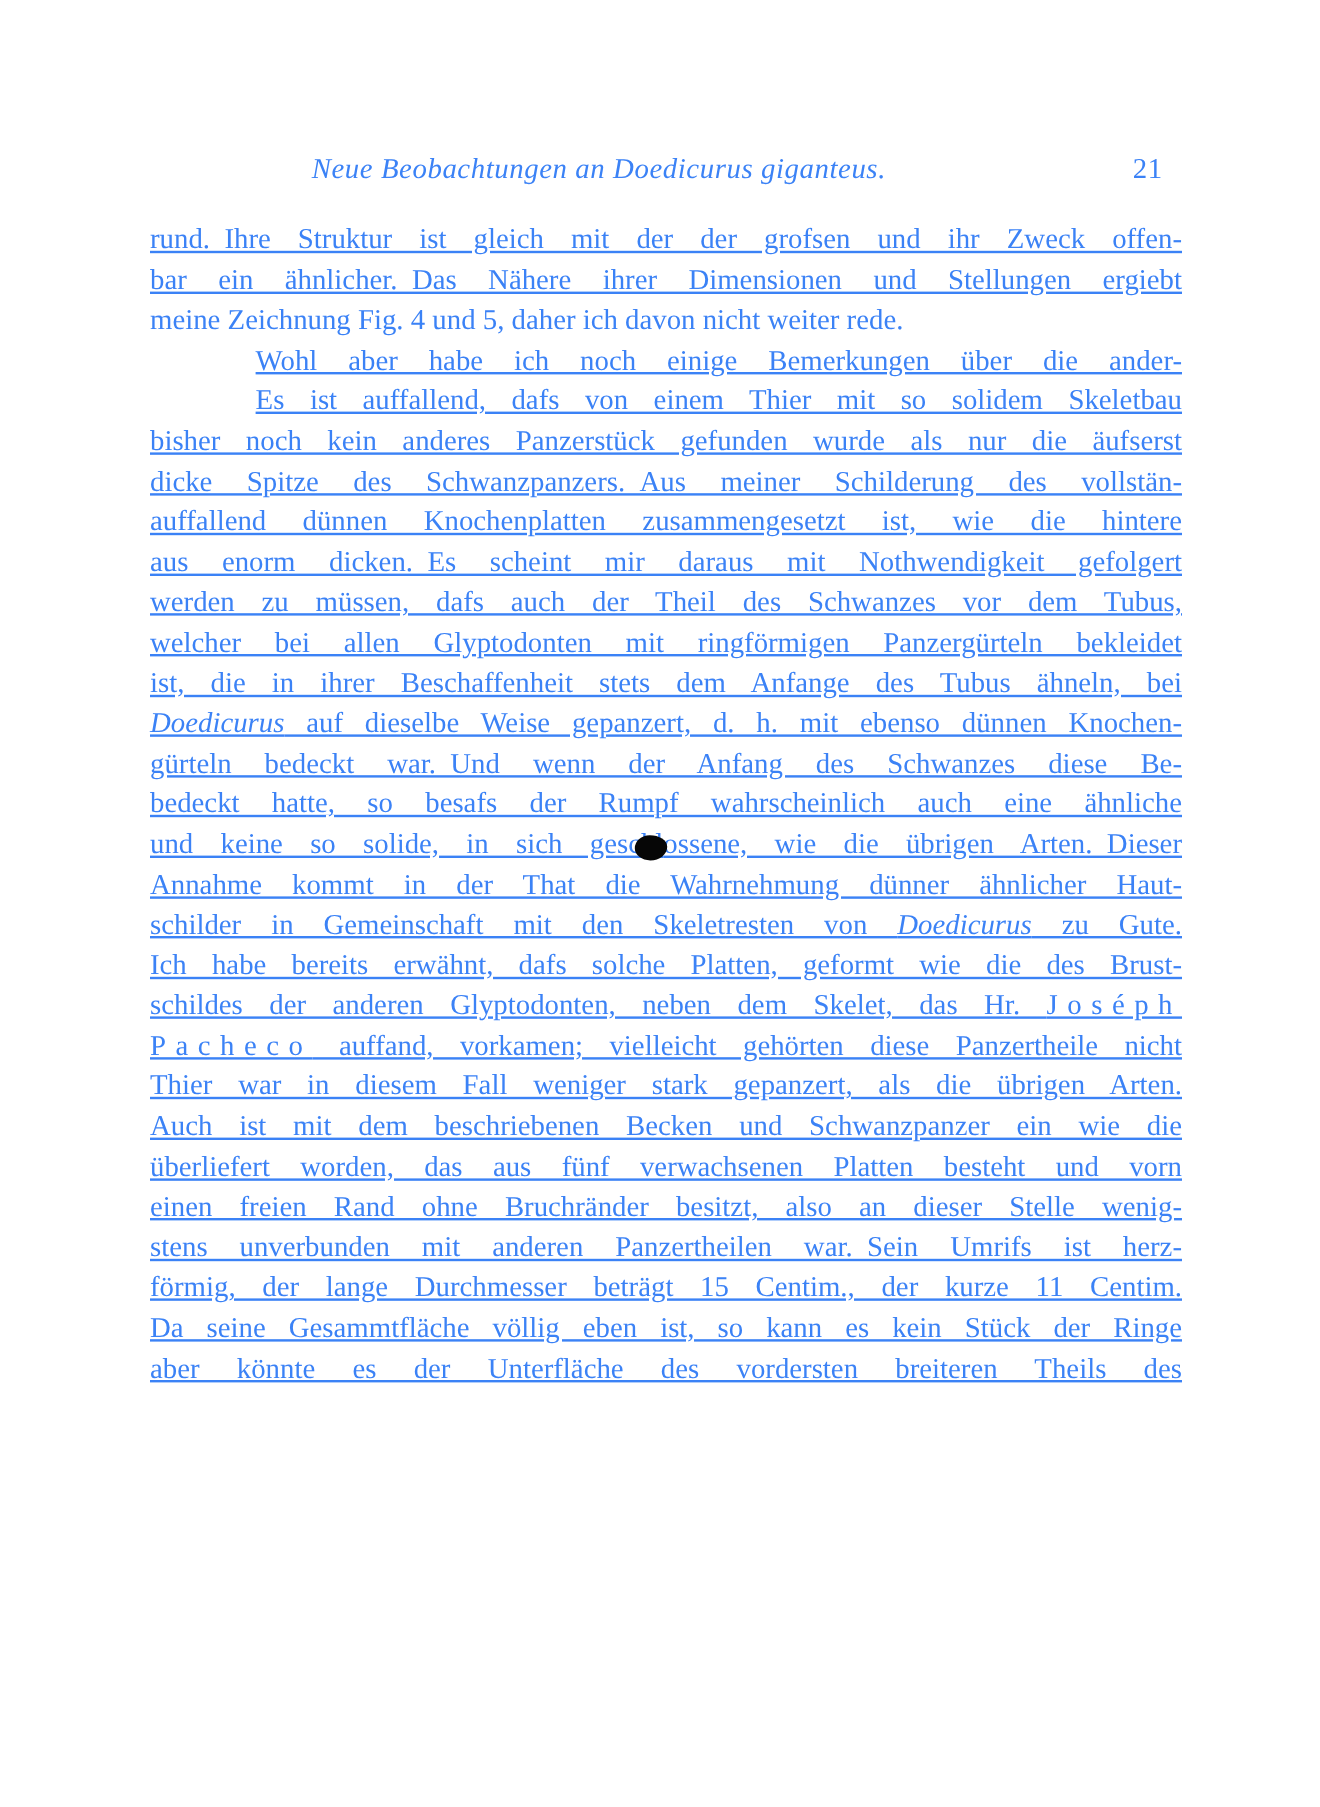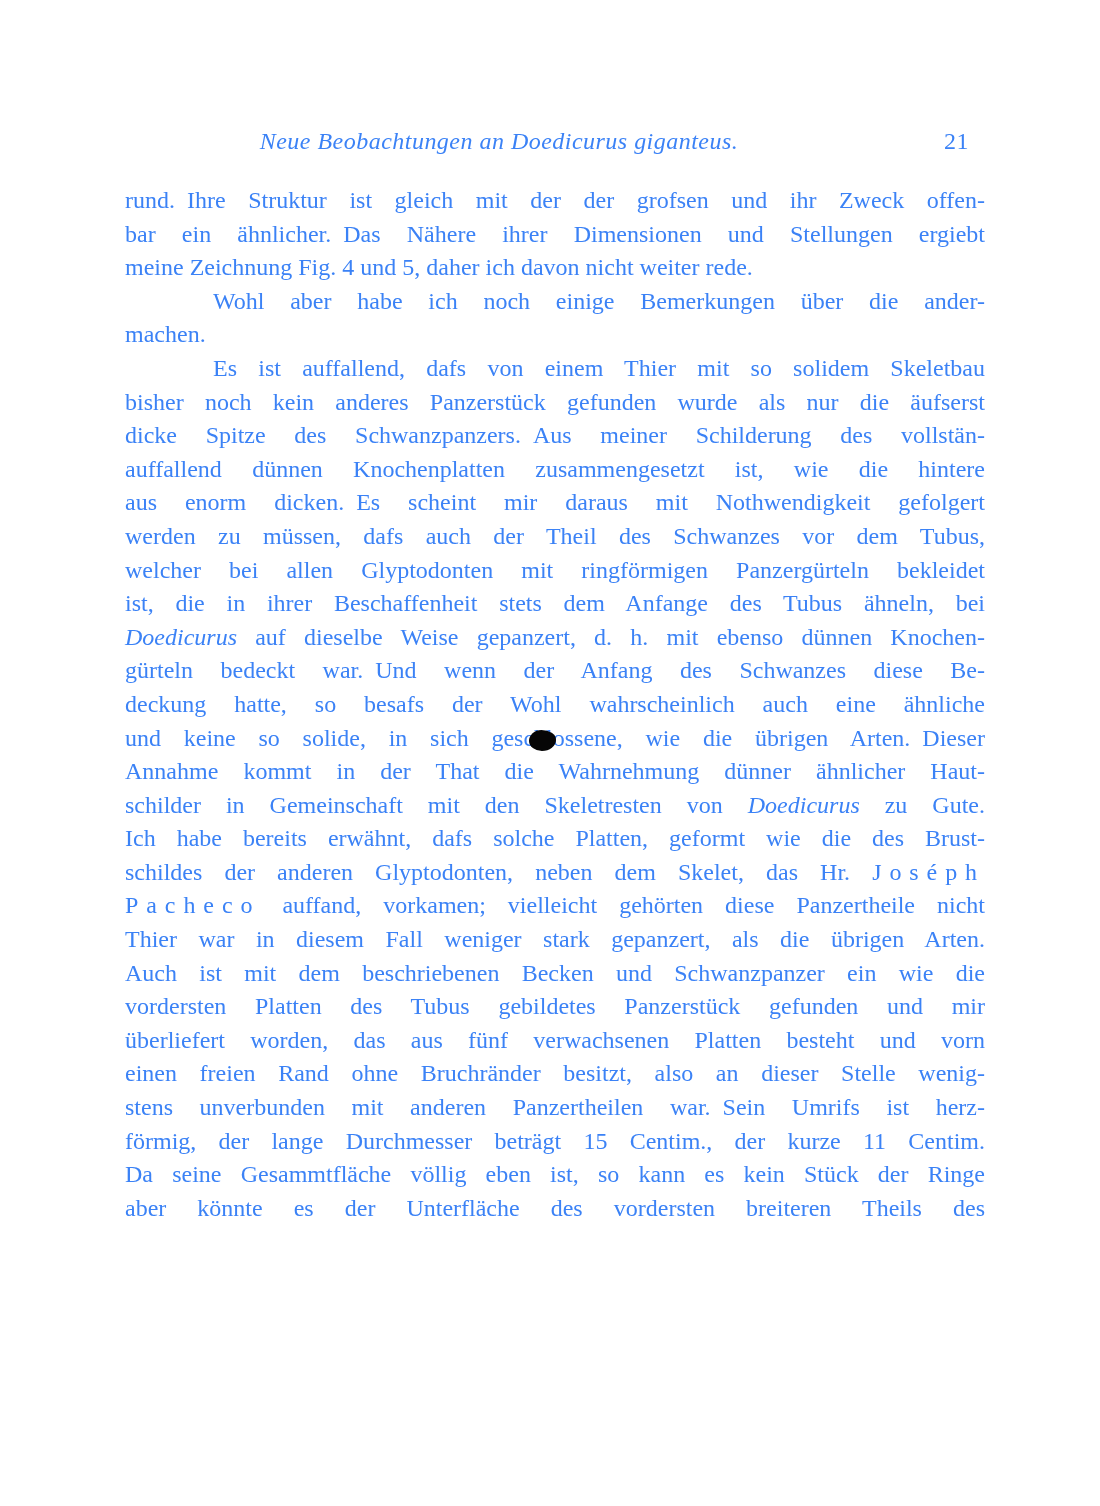--- a/index.html
+++ b/index.html
@@ -45,20 +45,21 @@
   }
   .paragraph { margin: 0; }
   .line {
     height: 33.6px;
     line-height: 33.6px;
     text-align: left;
   }
   .line.justify {
     text-align: justify;
     text-align-last: justify;
+    text-decoration: underline;
   }
   .line.indent {
     padding-left: 88px;
   }
   .seg { }
   .seg-italic { font-style: italic; }
   .seg-spaced { letter-spacing: 0.33em; }
   .seg-blot { position: relative; }
   .seg-blot::after {
     content: "";
@@ -80,43 +81,41 @@
     <div class="page-number">21</div>
   </div>
   <div class="page-body">
       <div class="paragraph">
         <div class="line justify"><span class="seg">rund. Ihre Struktur ist gleich mit der der grofsen und ihr Zweck offen-</span></div>
         <div class="line justify"><span class="seg">bar ein ähnlicher. Das Nähere ihrer Dimensionen und Stellungen ergiebt</span></div>
         <div class="line"><span class="seg">meine Zeichnung Fig. 4 und 5, daher ich davon nicht weiter rede.</span></div>
       </div>
       <div class="paragraph">
         <div class="line justify indent"><span class="seg">Wohl aber habe ich noch einige Bemerkungen über die ander-</span></div>
-        <div class="line"><span class="seg">machen.</span></div>
       </div>
       <div class="paragraph">
         <div class="line justify indent"><span class="seg">Es ist auffallend, dafs von einem Thier mit so solidem Skeletbau</span></div>
         <div class="line justify"><span class="seg">bisher noch kein anderes Panzerstück gefunden wurde als nur die äufserst</span></div>
         <div class="line justify"><span class="seg">dicke Spitze des Schwanzpanzers. Aus meiner Schilderung des vollstän-</span></div>
         <div class="line justify"><span class="seg">auffallend dünnen Knochenplatten zusammengesetzt ist, wie die hintere</span></div>
         <div class="line justify"><span class="seg">aus enorm dicken. Es scheint mir daraus mit Nothwendigkeit gefolgert</span></div>
         <div class="line justify"><span class="seg">werden zu müssen, dafs auch der Theil des Schwanzes vor dem Tubus,</span></div>
         <div class="line justify"><span class="seg">welcher bei allen Glyptodonten mit ringförmigen Panzergürteln bekleidet</span></div>
         <div class="line justify"><span class="seg">ist, die in ihrer Beschaffenheit stets dem Anfange des Tubus ähneln, bei</span></div>
         <div class="line justify"><span class="seg seg-italic">Doedicurus</span><span class="seg"> auf dieselbe Weise gepanzert, d. h. mit ebenso dünnen Knochen-</span></div>
         <div class="line justify"><span class="seg">gürteln bedeckt war. Und wenn der Anfang des Schwanzes diese Be-</span></div>
-        <div class="line justify"><span class="seg">deckung hatte, so besafs der Wohl wahrscheinlich auch eine ähnliche</span></div>
+        <div class="line justify"><span class="seg">bedeckt hatte, so besafs der Rumpf wahrscheinlich auch eine ähnliche</span></div>
         <div class="line justify"><span class="seg">und keine so solide, in sich gesc</span><span class="seg seg-blot">hl</span><span class="seg">ossene, wie die übrigen Arten. Dieser</span></div>
         <div class="line justify"><span class="seg">Annahme kommt in der That die Wahrnehmung dünner ähnlicher Haut-</span></div>
         <div class="line justify"><span class="seg">schilder in Gemeinschaft mit den Skeletresten von </span><span class="seg seg-italic">Doedicurus</span><span class="seg"> zu Gute.</span></div>
         <div class="line justify"><span class="seg">Ich habe bereits erwähnt, dafs solche Platten, geformt wie die des Brust-</span></div>
         <div class="line justify"><span class="seg">schildes der anderen Glyptodonten, neben dem Skelet, das Hr. </span><span class="seg seg-spaced">Joséph</span></div>
         <div class="line justify"><span class="seg seg-spaced">Pacheco</span><span class="seg"> auffand, vorkamen; vielleicht gehörten diese Panzertheile nicht</span></div>
         <div class="line justify"><span class="seg">Thier war in diesem Fall weniger stark gepanzert, als die übrigen Arten.</span></div>
         <div class="line justify"><span class="seg">Auch ist mit dem beschriebenen Becken und Schwanzpanzer ein wie die</span></div>
-        <div class="line justify"><span class="seg">vordersten Platten des Tubus gebildetes Panzerstück gefunden und mir</span></div>
         <div class="line justify"><span class="seg">überliefert worden, das aus fünf verwachsenen Platten besteht und vorn</span></div>
         <div class="line justify"><span class="seg">einen freien Rand ohne Bruchränder besitzt, also an dieser Stelle wenig-</span></div>
         <div class="line justify"><span class="seg">stens unverbunden mit anderen Panzertheilen war. Sein Umrifs ist herz-</span></div>
         <div class="line justify"><span class="seg">förmig, der lange Durchmesser beträgt 15 Centim., der kurze 11 Centim.</span></div>
         <div class="line justify"><span class="seg">Da seine Gesammtfläche völlig eben ist, so kann es kein Stück der Ringe</span></div>
         <div class="line justify"><span class="seg">aber könnte es der Unterfläche des vordersten breiteren Theils des</span></div>
       </div>
     </div>
 </div>
 

